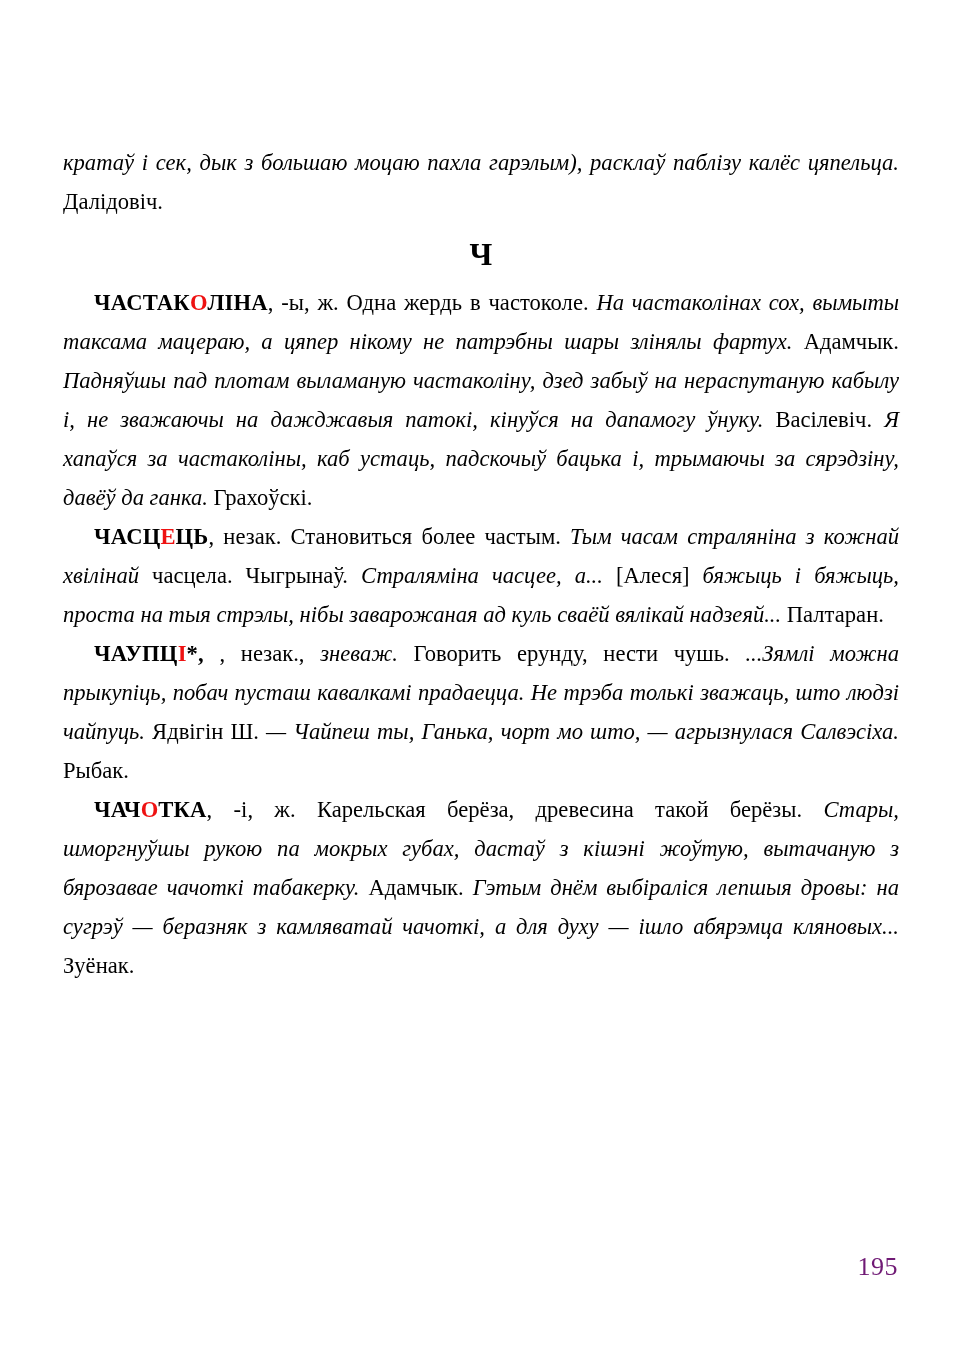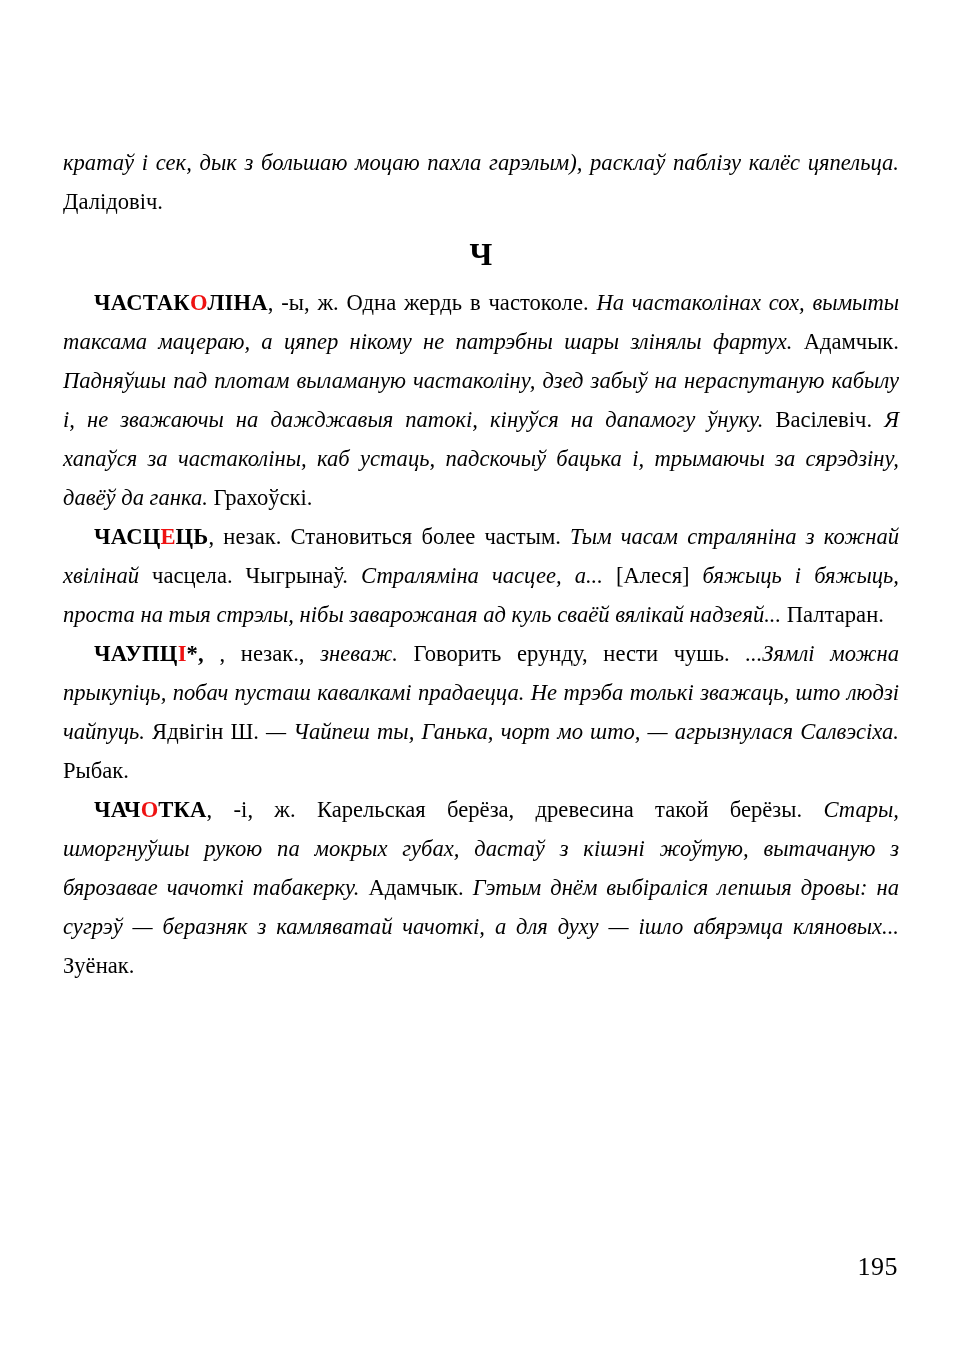--- a/index.html
+++ b/index.html
@@ -86,21 +86,21 @@
   }
 
   
   .folio {
     position: absolute;
     right: 62px;
     top: 1240px;
     font-size: 26px;
     font-style: normal;
     font-family: "Liberation Serif", "DejaVu Serif", serif;
-    color: #000000;
+    color: #701a75;
     letter-spacing: 0.5px;
   }
 </style>
 </head>
 <body>
 
 <div class="page">
 
   <div class="text-block">
 

